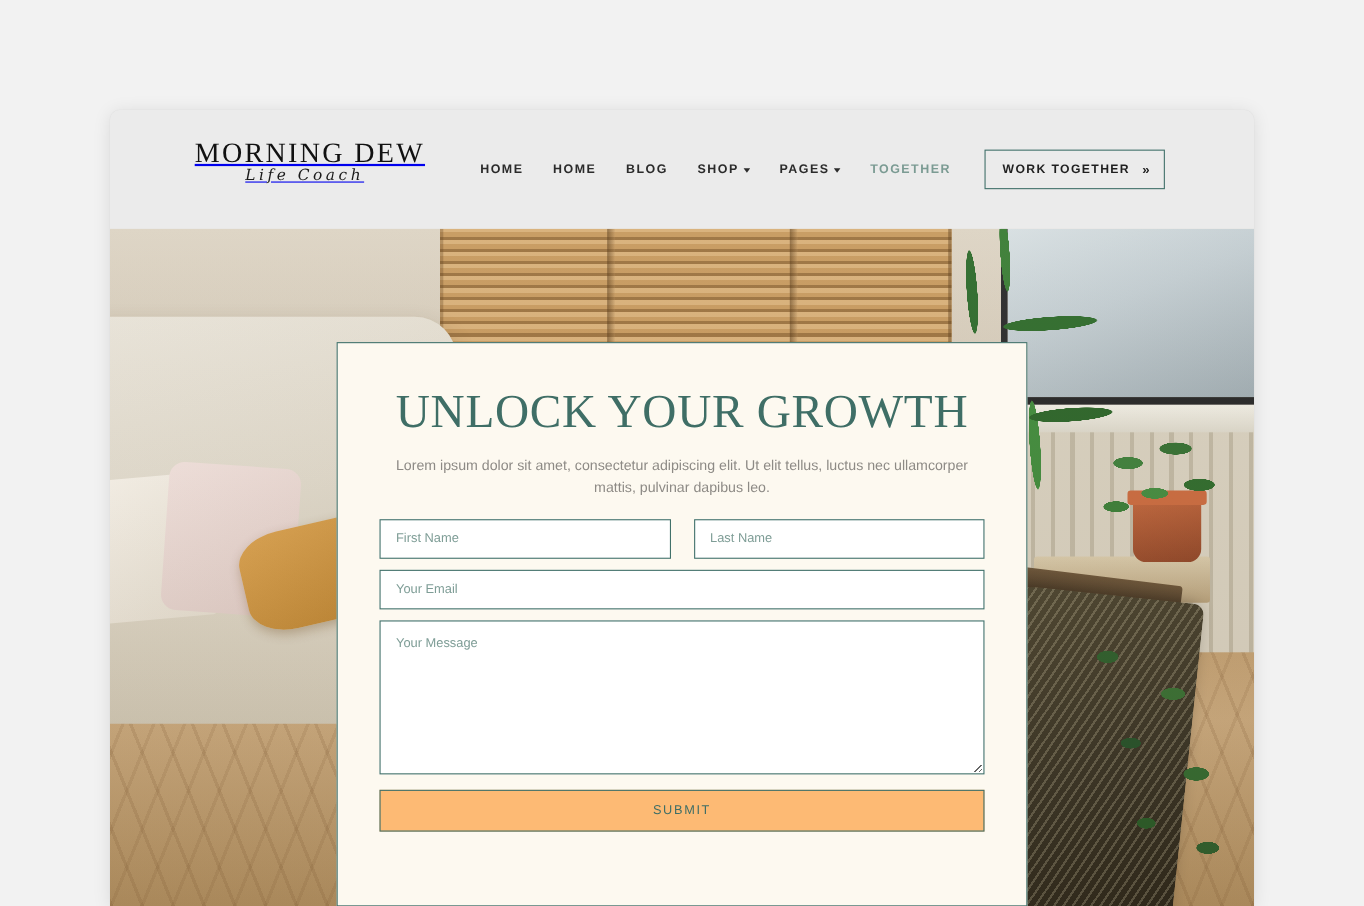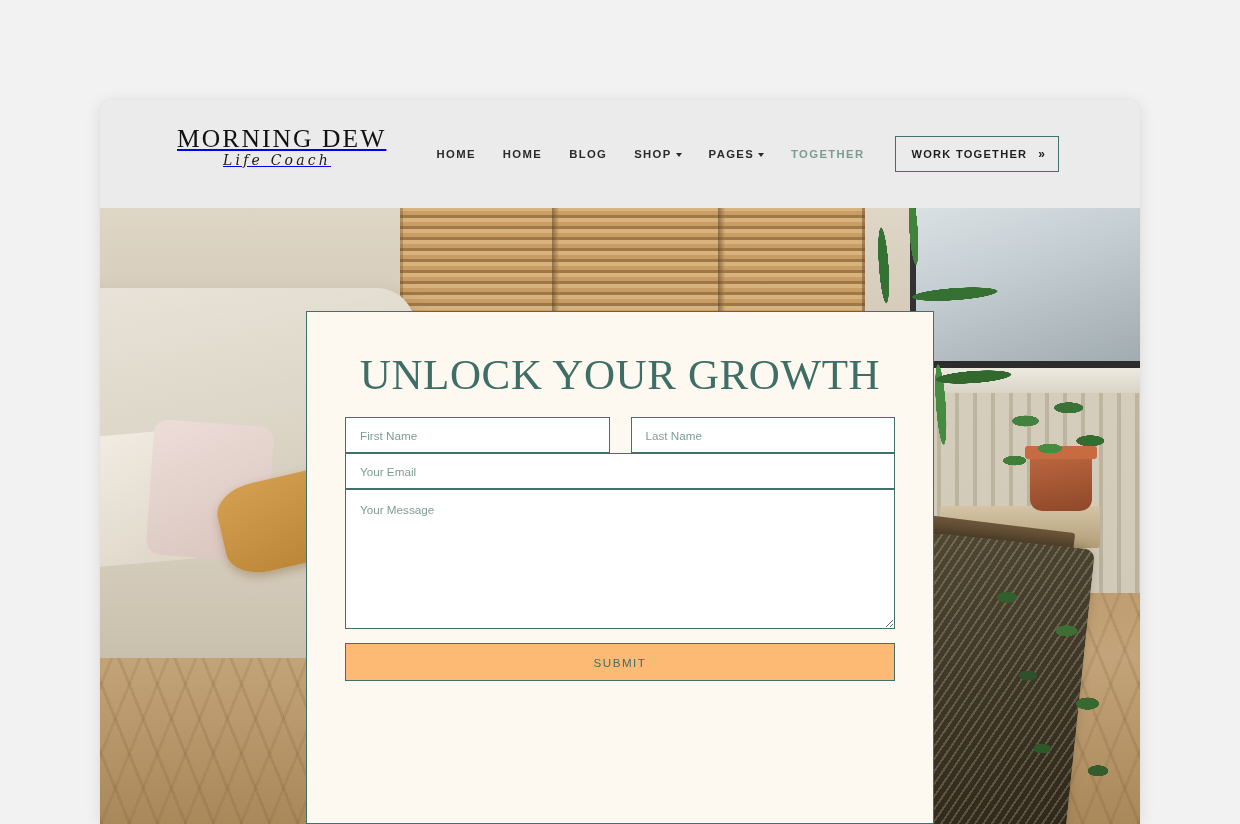--- a/index.html
+++ b/index.html
@@ -331,20 +331,21 @@
     width: 100%;
     background: #ffffff;
     border: 1.6px solid #41716a;
     border-radius: 0;
     font-family: "Liberation Sans", sans-serif;
     font-size: 11.7px;
     color: #3f6e66;
     padding: 13px 14px;
     height: 36px;
     outline: none;
+    margin-bottom: 10px;
   }
   .fld::placeholder { color: #7e9d96; opacity: 1; }
   .fld-half { flex: 1 1 0; min-width: 0; }
 
   textarea.fld {
     height: 140px;
     padding: 11px 14px;
     line-height: 1.5;
     resize: vertical;
     margin-bottom: 14px;
@@ -436,20 +437,21 @@
       <div class="ph-chair-rail"></div>
       <div class="ph-chair"></div>
       <div class="ph-vine"></div>
       <div class="photo-veil"></div>
     </div>
 
     <div class="form-card">
 
       <h1 class="form-title">UNLOCK YOUR GROWTH</h1>
 
+      <p class="form-subtitle">Lorem ipsum dolor sit amet, consectetur adipiscing elit. Ut elit tellus, luctus nec ullamcorper mattis, pulvinar dapibus leo.</p>
 
       <form class="form-fields">
 
         <div class="field-row">
           <input class="fld fld-half" type="text" placeholder="First Name" style="">
           <input class="fld fld-half" type="text" placeholder="Last Name" style="">
         </div>
 
         <input class="fld" type="email" placeholder="Your Email" style="">
 

